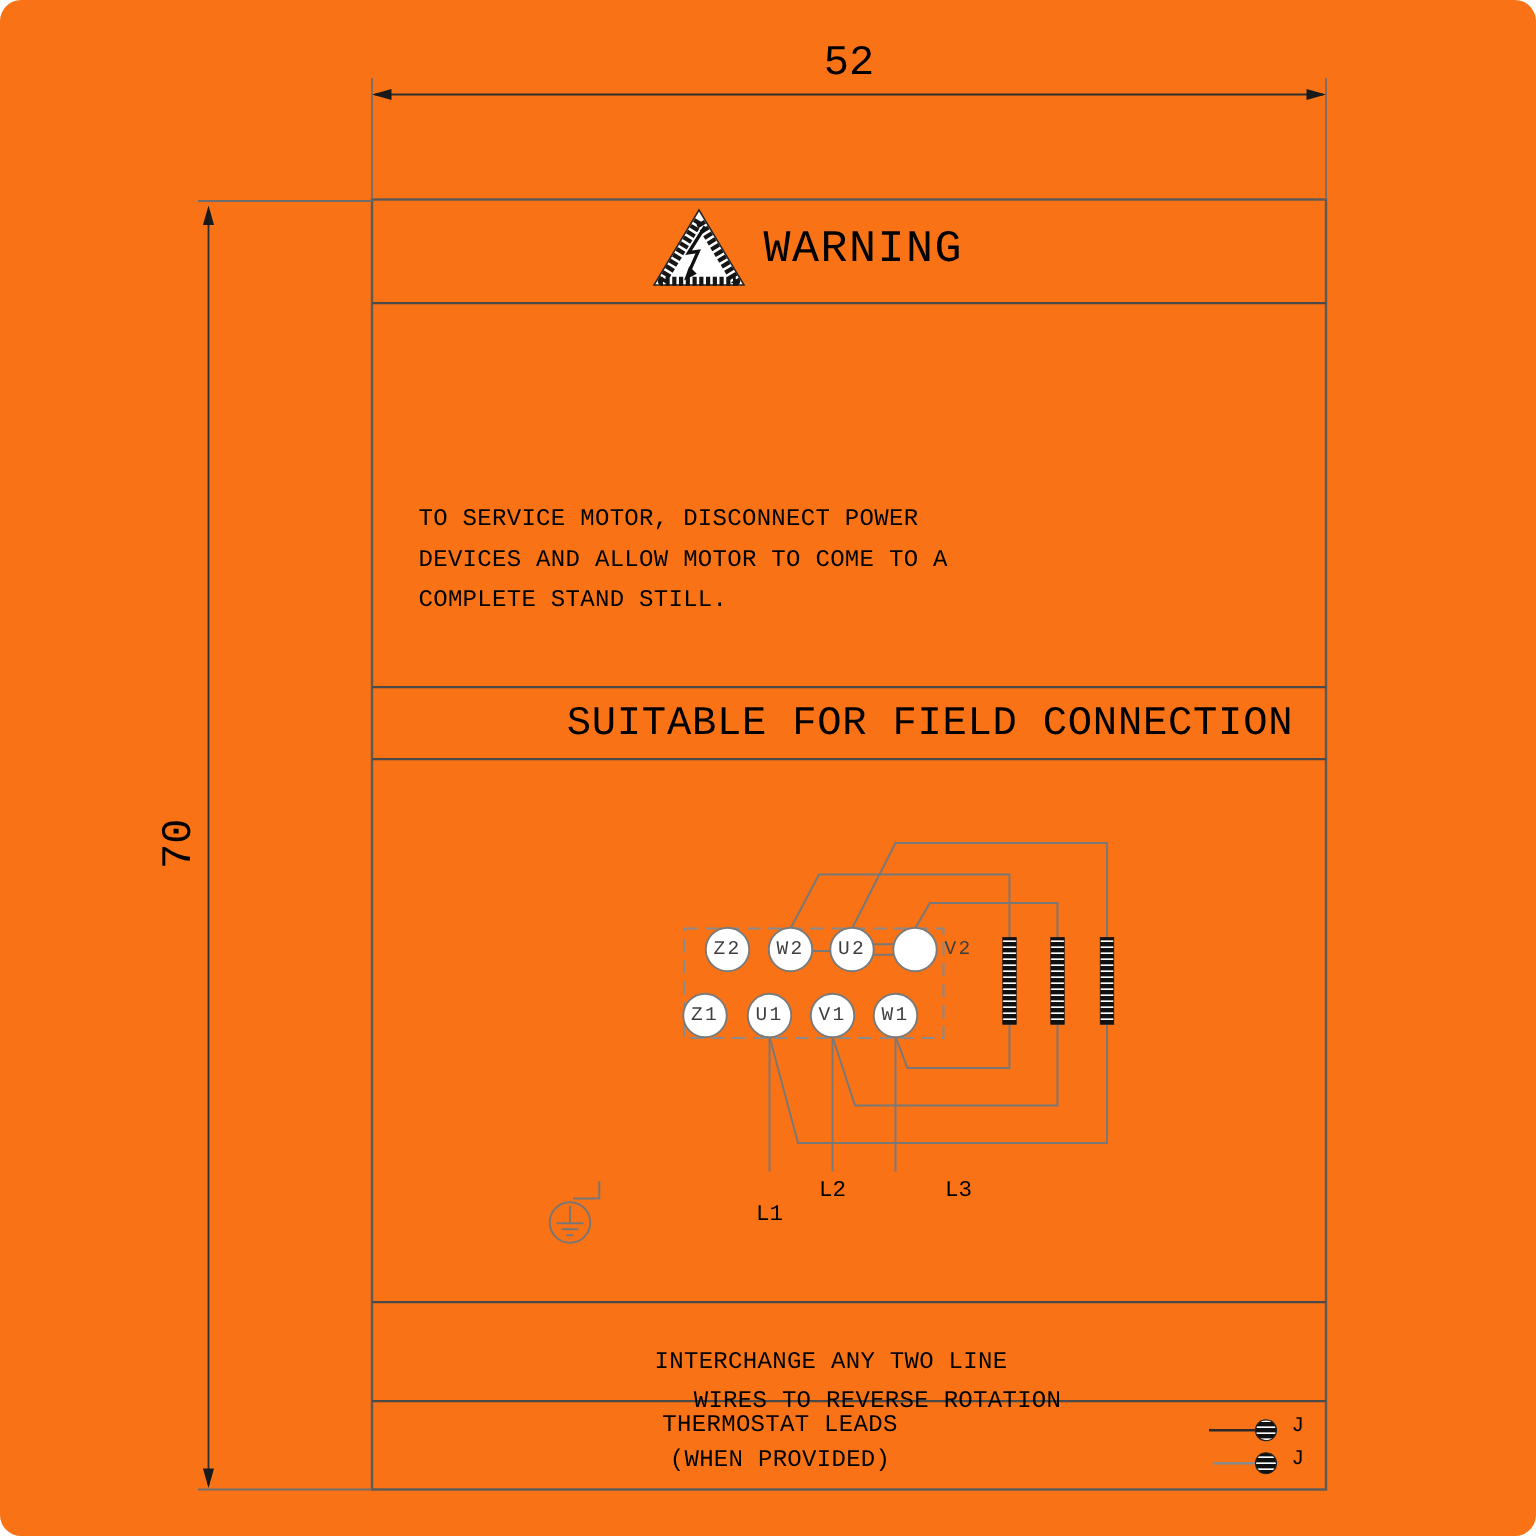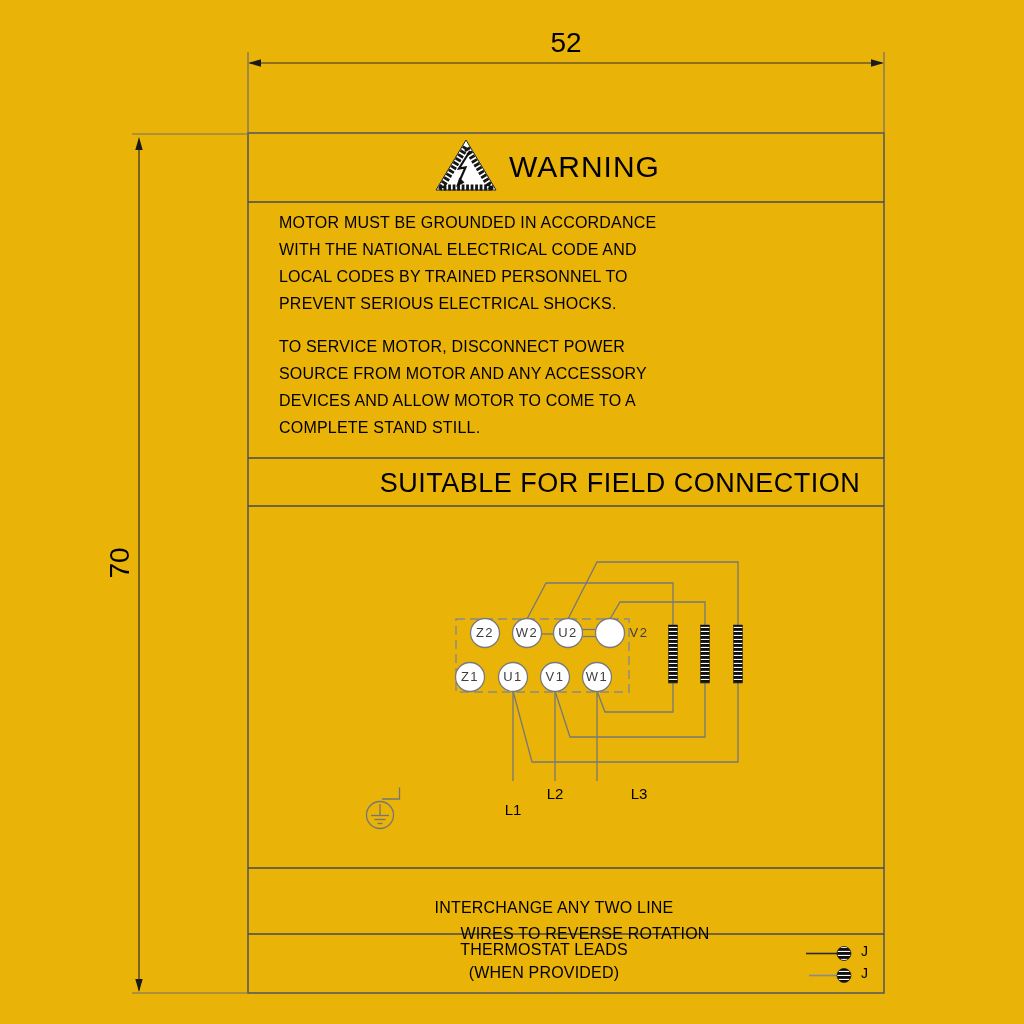--- a/index.html
+++ b/index.html
@@ -1,32 +1,32 @@
 <!DOCTYPE html>
 <html><head>
 <meta charset="utf-8">
 <style>
   html,body{margin:0;padding:0;background:#fff;}
-  .canvas{position:relative;width:1024px;height:1024px;background:#eab308;
-          font-family:Liberation Sans, sans-serif;color:#000;overflow:hidden;}
+  .canvas{position:relative;width:1024px;height:1024px;background:#f97316;
+          font-family:Liberation Mono, monospace;color:#000;overflow:hidden;border-radius:14px;}
   .canvas svg{position:absolute;left:0;top:0;}
   .t{position:absolute;white-space:nowrap;}
   .dim{font-size:28px;}
   .dim-w{left:248px;top:27px;width:636px;text-align:center;}
   .dim-h{left:94px;top:547px;width:52px;text-align:center;transform:rotate(-90deg);}
   .warn-title{left:509px;top:150px;font-size:30px;letter-spacing:1px;}
   .para{position:absolute;left:279px;font-size:16px;line-height:27px;letter-spacing:.2px;}
   .para1{top:209px;}
   .para2{top:333px;}
   .suitable{left:248px;top:468px;width:744px;text-align:center;font-size:27px;letter-spacing:.5px;}
   .term{position:absolute;width:36px;text-align:center;font-size:13px;letter-spacing:1.5px;color:#3f3f3f;}
   .lline{position:absolute;width:32px;text-align:center;font-size:15px;}
   .note{position:absolute;left:248px;text-align:center;font-size:16px;letter-spacing:.2px;}
   .note-rot{width:612px;margin-top:23px;}
-  .note-th{width:544px;padding-left:24px;}
+  .note-th{width:544px;}
   .jlab{position:absolute;left:861px;font-size:14px;}
 </style>
 </head>
 <body>
 
 <div class="canvas">
 
   <svg width="1024" height="1024" viewBox="0 0 1024 1024">
     <defs>
       <pattern id="coilstripe" patternUnits="userSpaceOnUse" width="6" height="4">
@@ -123,29 +123,22 @@
       <line x1="809" y1="975.5" x2="837" y2="975.5" stroke="#8a8a8a" stroke-width="1.6"></line>
       <circle cx="844" cy="975.5" r="7" fill="url(#coilstripe)" stroke="#222" stroke-width="0.8"></circle>
     </g>
   </svg>
 
   <span class="t dim dim-w">52</span>
   <span class="t dim dim-h">70</span>
 
   <span class="t warn-title">WARNING</span>
 
-  <div class="para para1">
-    <div>MOTOR MUST BE GROUNDED IN ACCORDANCE</div>
-    <div>WITH THE NATIONAL ELECTRICAL CODE AND</div>
-    <div>LOCAL CODES BY TRAINED PERSONNEL TO</div>
-    <div>PREVENT SERIOUS ELECTRICAL SHOCKS.</div>
-  </div>
   <div class="para para2">
     <div>TO SERVICE MOTOR, DISCONNECT POWER</div>
-    <div>SOURCE FROM MOTOR AND ANY ACCESSORY</div>
     <div>DEVICES AND ALLOW MOTOR TO COME TO A</div>
     <div>COMPLETE STAND STILL.</div>
   </div>
 
   <span class="t suitable">SUITABLE FOR FIELD CONNECTION</span>
 
   <span class="term" style="left:467px;top:625px;">Z2</span>
   <span class="term" style="left:509px;top:625px;">W2</span>
   <span class="term" style="left:550px;top:625px;">U2</span>
   <span class="term" style="left:621px;top:625px;">V2</span>

